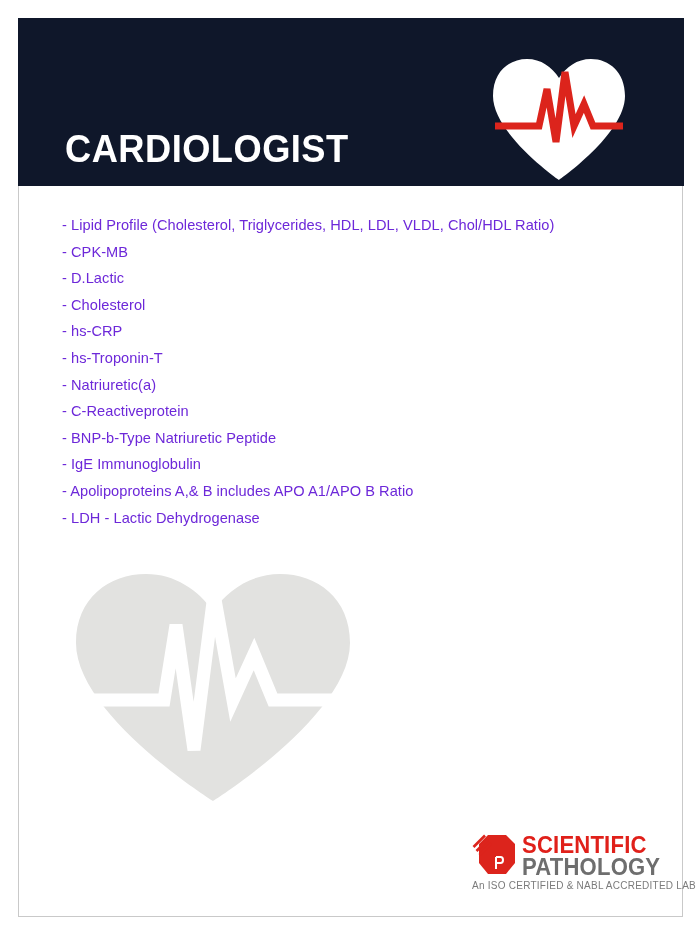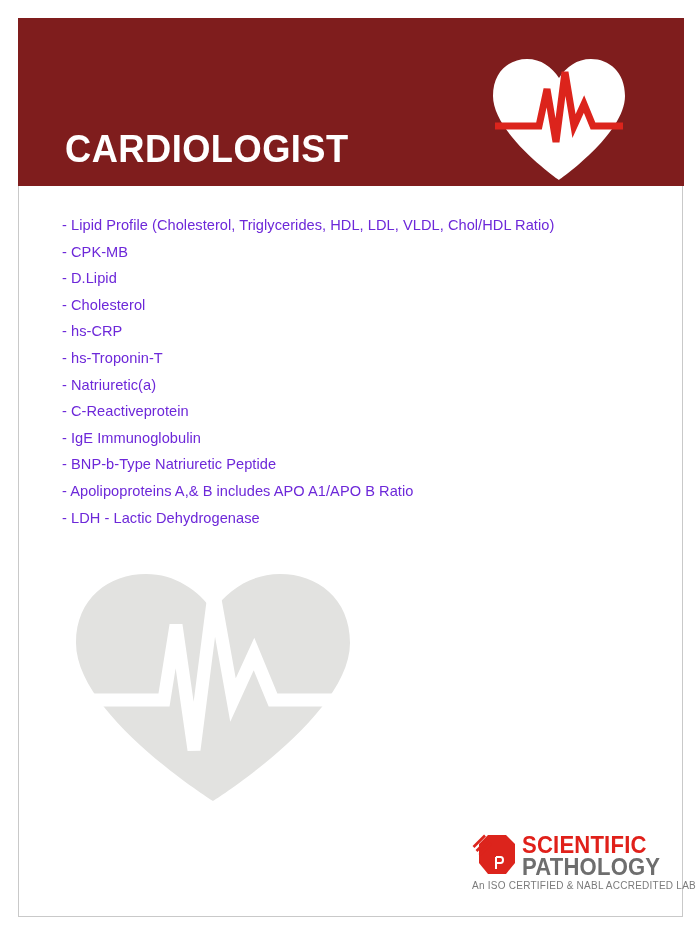--- a/index.html
+++ b/index.html
@@ -34,21 +34,21 @@
     background: #ffffff;
   }
 
   
   .banner {
     position: absolute;
     left: 18px;
     top: 18px;
     width: 666px;
     height: 168px;
-    background: #7f1d1d;
+    background: #0f172a;
     overflow: hidden;
   }
   .banner-title {
     position: absolute;
     left: 47px;
     bottom: 18px;
     color: #ffffff;
     font-size: 39px;
     font-weight: bold;
     letter-spacing: 0.5px;
@@ -153,28 +153,28 @@
   </div>
 
   <svg class="watermark" viewBox="0 0 290 235">
     <path d="M145 233 C145 233 8 147 8 75 C8 30 41 6 78 6 C107 6 130 22 145 43 C160 22 183 6 212 6 C249 6 282 30 282 75 C282 147 145 233 145 233 Z" fill="#e2e2e0"></path>
     <path d="M12 132 L84 132 L96 132 L108 57 L126 182 L146 26 L165 132 L186 86 L205 132 L278 132" fill="none" stroke="#ffffff" stroke-width="13" stroke-linejoin="miter" stroke-linecap="butt"></path>
   </svg>
 
   <div class="list">
     <div class="list-item">- Lipid Profile (Cholesterol, Triglycerides, HDL, LDL, VLDL, Chol/HDL Ratio)</div>
     <div class="list-item">- CPK-MB</div>
-    <div class="list-item">- D.Lipid</div>
+    <div class="list-item">- D.Lactic</div>
     <div class="list-item">- Cholesterol</div>
     <div class="list-item">- hs-CRP</div>
     <div class="list-item">- hs-Troponin-T</div>
     <div class="list-item">- Natriuretic(a)</div>
     <div class="list-item">- C-Reactiveprotein</div>
+    <div class="list-item">- BNP-b-Type Natriuretic Peptide</div>
     <div class="list-item">- IgE Immunoglobulin</div>
-    <div class="list-item">- BNP-b-Type Natriuretic Peptide</div>
     <div class="list-item">- Apolipoproteins A,&amp; B includes APO A1/APO B Ratio</div>
     <div class="list-item">- LDH - Lactic Dehydrogenase</div>
   </div>
 
   <div class="logo">
 
     <svg class="logo-mark" viewBox="0 0 44 46">
       <path d="M16 3 L34 3 L43 12 L43 31 L34 42 L16 42 L7 31 L7 12 Z" fill="#dc241c"></path>
       <path d="M1.5 15 L13 3.5" stroke="#dc241c" stroke-width="2.6" fill="none"></path>
       <path d="M4.5 19 L16 7.5" stroke="#dc241c" stroke-width="2.6" fill="none"></path>

